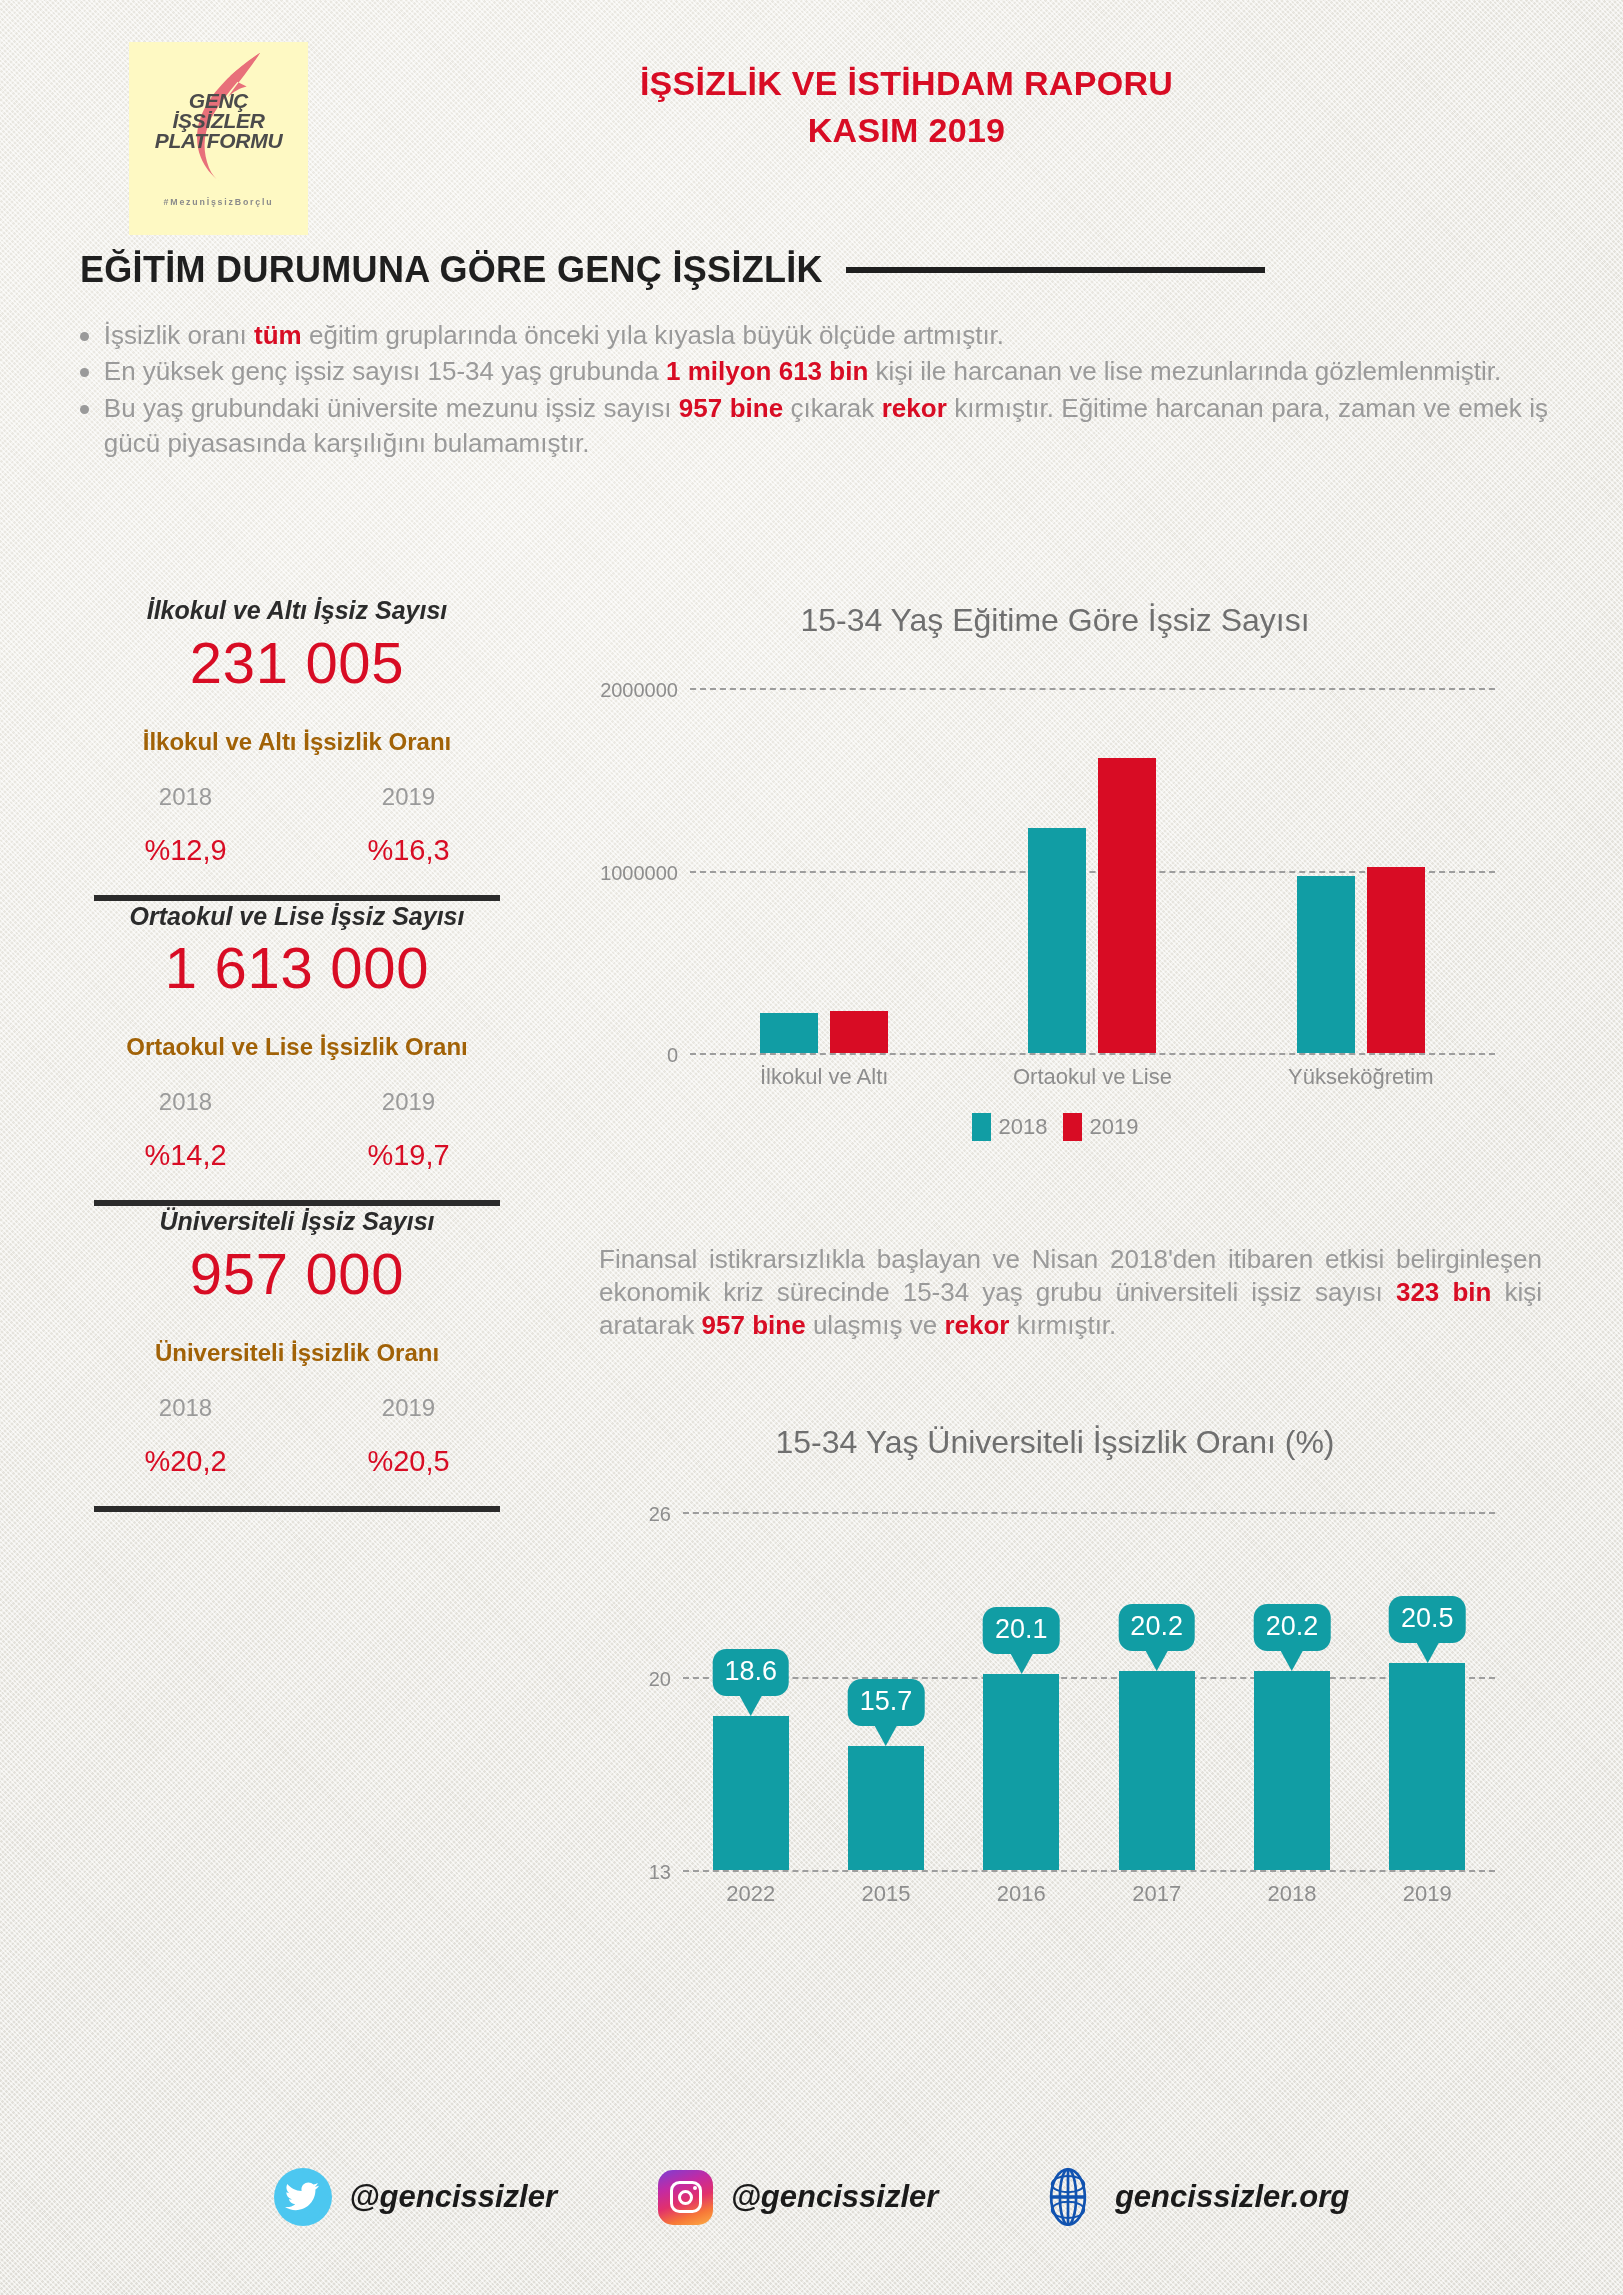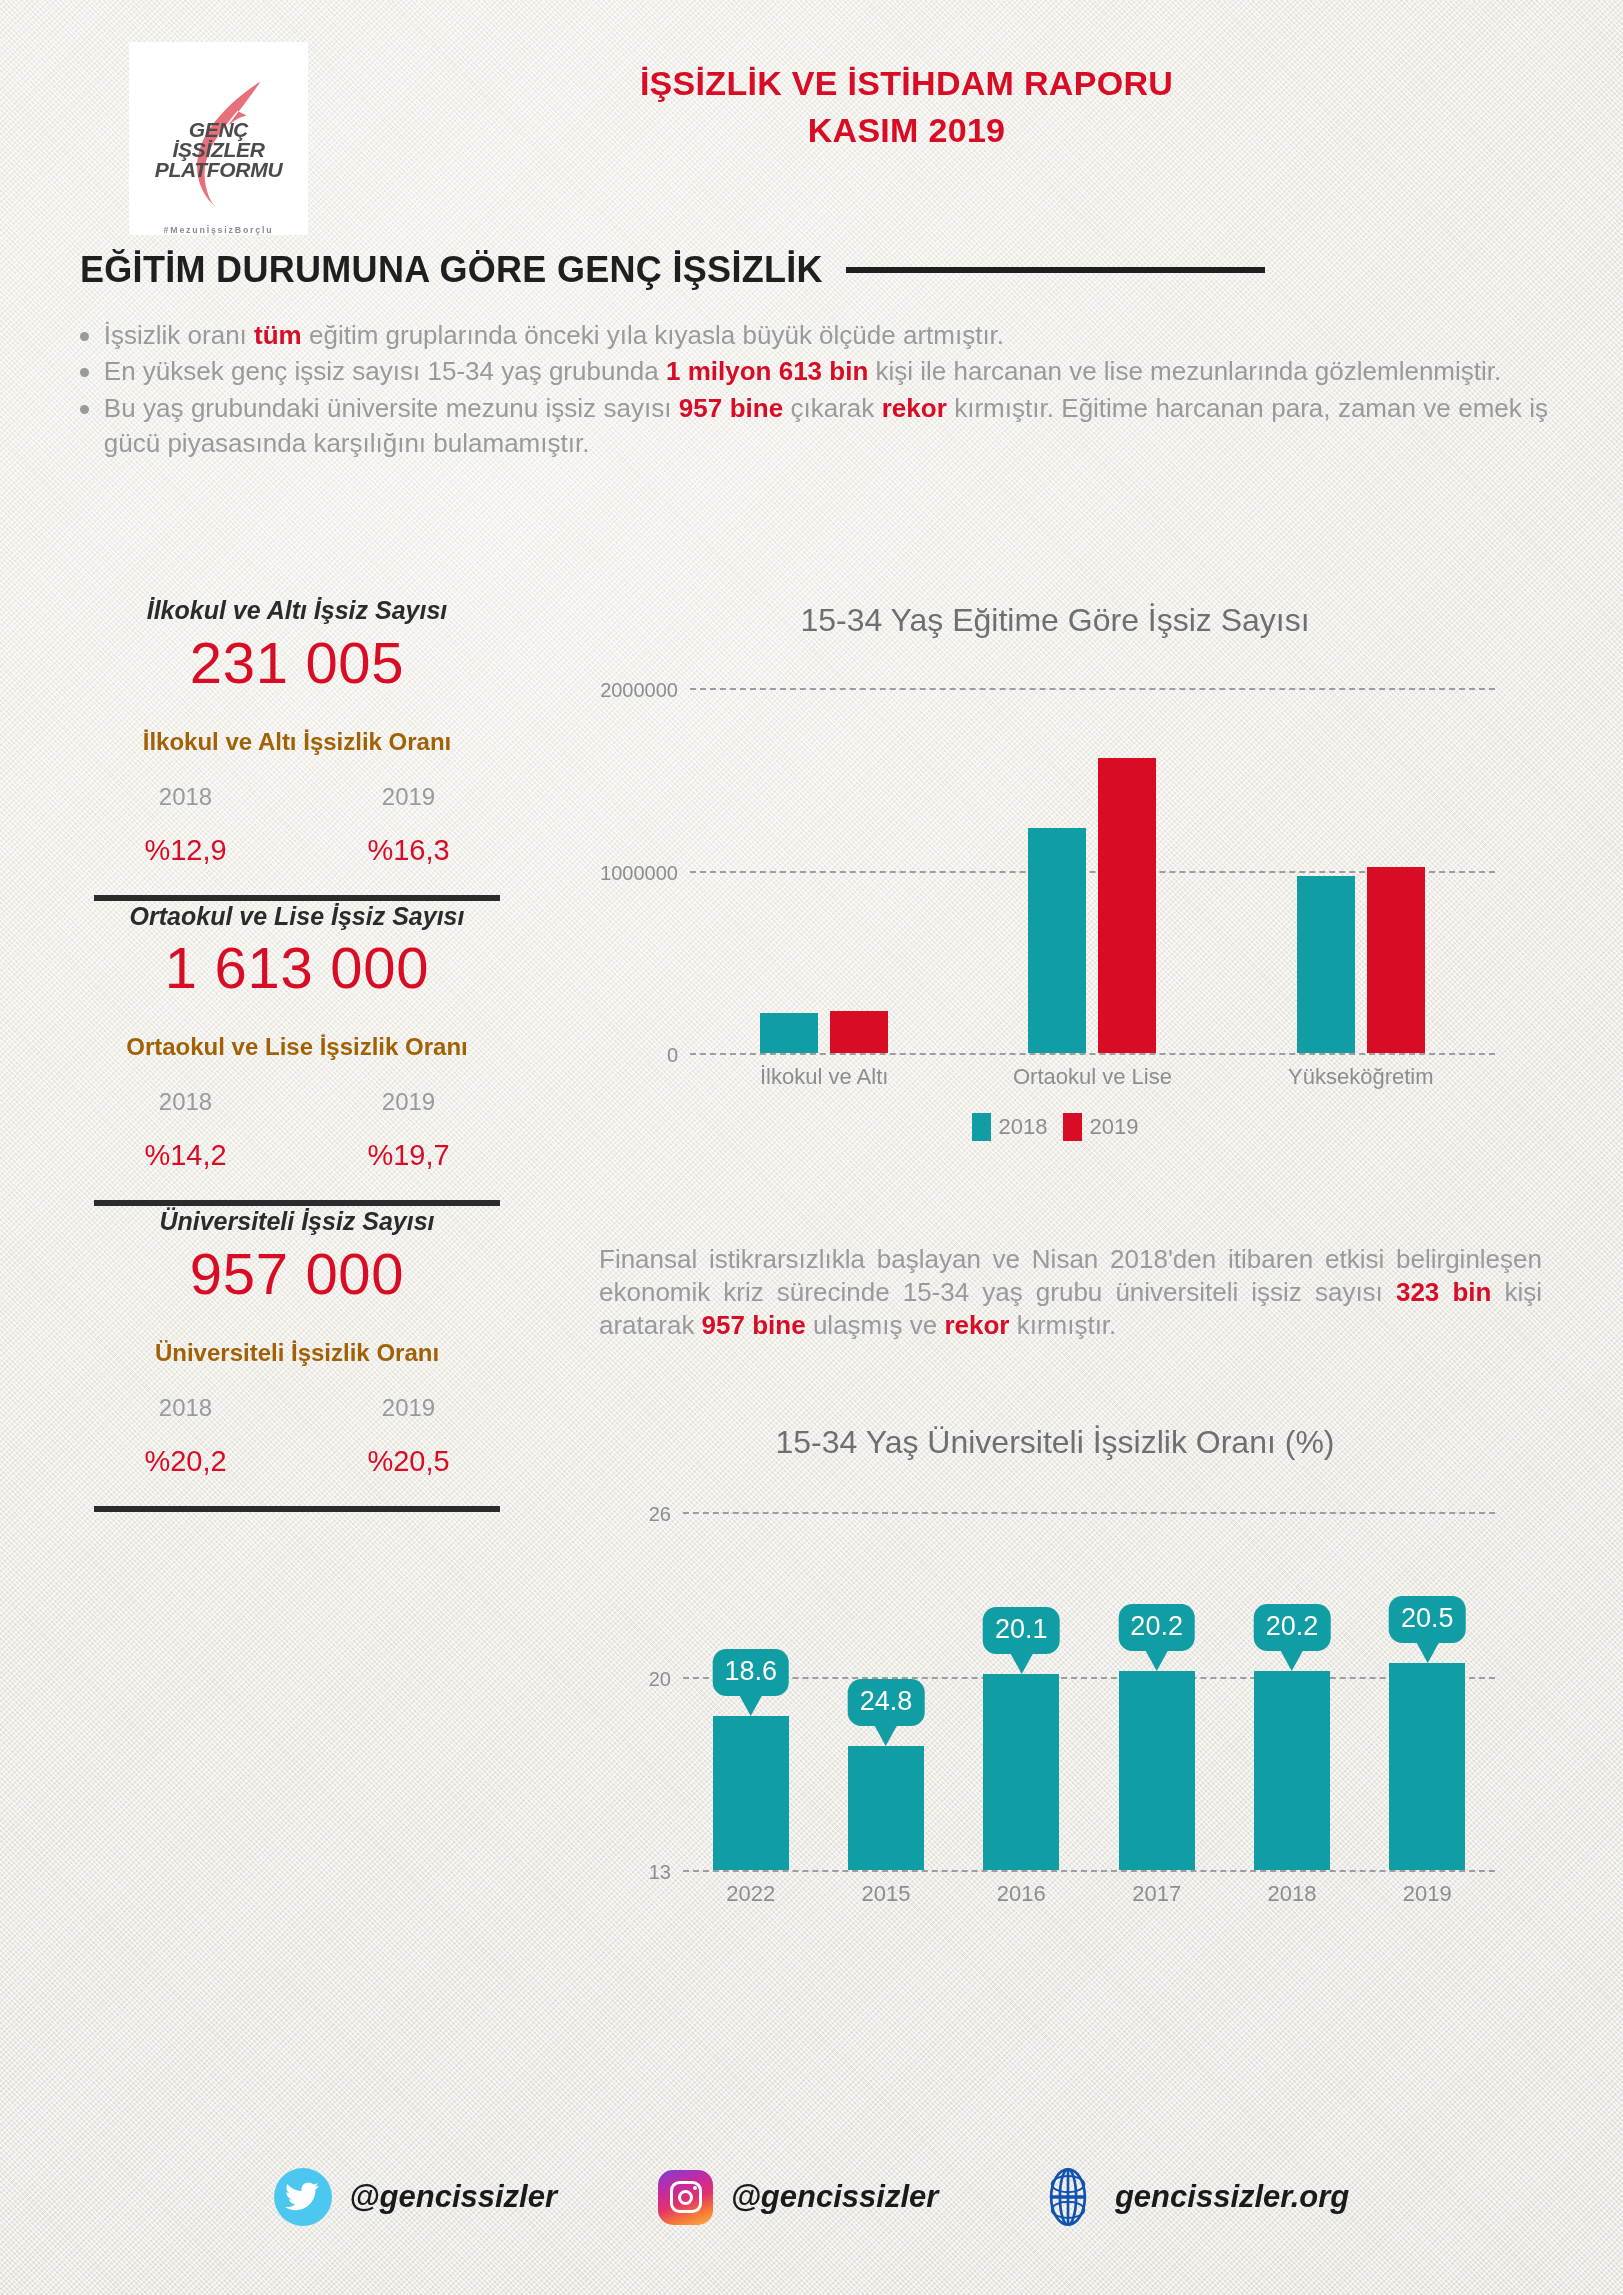--- a/index.html
+++ b/index.html
@@ -19,23 +19,23 @@
       radial-gradient(circle at 30% 20%, #f4f2ec 0%, #e9e7e0 60%, #e5e3dc 100%);
     pointer-events: none;
   }
   .page { position: relative; width: 1623px; height: 2295px; }
 
   
   .header { position: absolute; top: 0; left: 0; width: 1623px; height: 240px; }
   .logo-box {
     position: absolute; left: 129px; top: 42px;
     width: 179px; height: 193px;
-    background: #ffffff;
+    background: #fef9c3;
     display: flex; flex-direction: column;
-    align-items: center; justify-content: flex-end;
+    align-items: center; justify-content: flex-start;
     overflow: hidden;
   }
   .logo-art { position: relative; width: 156px; height: 145px; }
   .logo-swoosh { position: absolute; left: 0; top: 0; width: 156px; height: 145px; }
   .logo-words {
     position: absolute; left: 0; top: 49px; width: 156px;
     text-align: center; color: #4b4b4b;
     font-family: "Liberation Sans", sans-serif;
     font-weight: bold; font-style: italic;
     font-size: 21px; line-height: 20px; letter-spacing: -0.3px;
@@ -332,21 +332,21 @@
             </div>
           </div>
         <div class="bars-area" id="c2-bars">
             <div class="cat-group">
               <div class="bar2" style="height:154px">
                 <div class="callout" style="bottom:calc(100% + 20px)">18.6</div>
               </div>
             </div>
             <div class="cat-group">
               <div class="bar2" style="height:124px">
-                <div class="callout" style="bottom:calc(100% + 20px)">24.8</div>
+                <div class="callout" style="bottom:calc(100% + 20px)">15.7</div>
               </div>
             </div>
             <div class="cat-group">
               <div class="bar2" style="height:196px">
                 <div class="callout" style="bottom:calc(100% + 20px)">20.1</div>
               </div>
             </div>
             <div class="cat-group">
               <div class="bar2" style="height:199px">
                 <div class="callout" style="bottom:calc(100% + 20px)">20.2</div>

